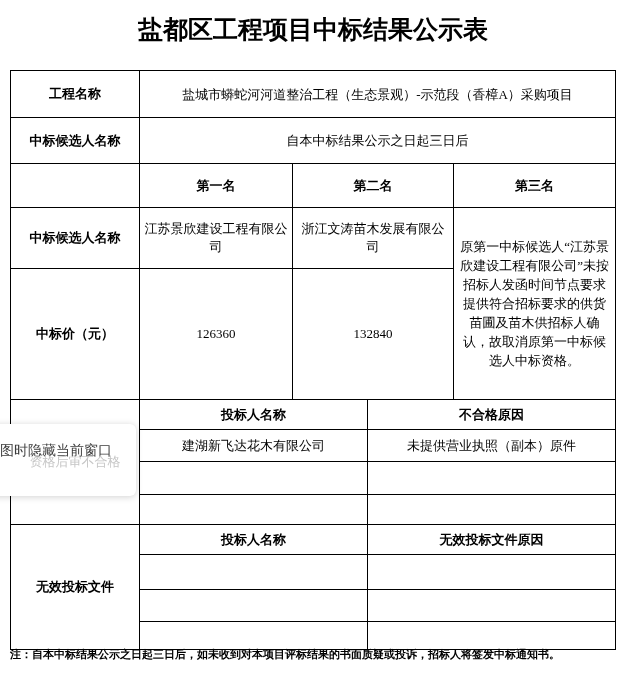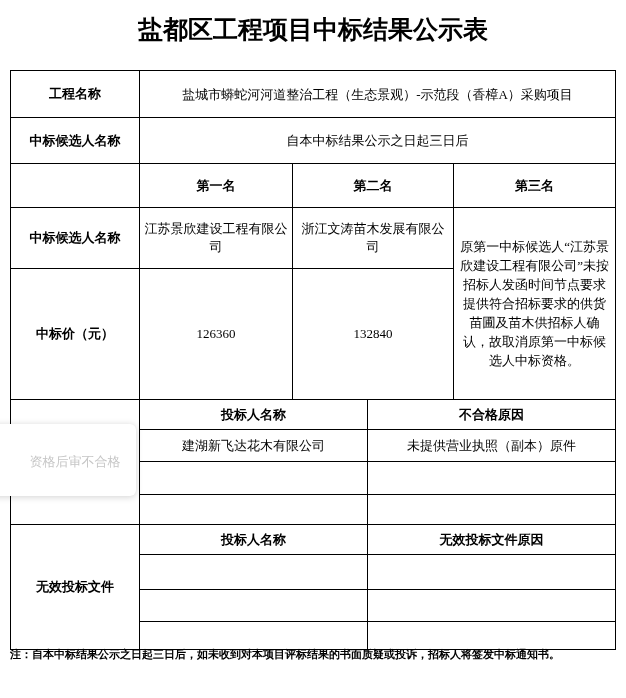--- a/index.html
+++ b/index.html
@@ -117,15 +117,16 @@
     <tr style="height:28px">
       <td colspan="2"></td>
       <td colspan="2"></td>
     </tr>
   </tbody>
     </table>
 
   <p class="note">注：自本中标结果公示之日起三日后，如未收到对本项目评标结果的书面质疑或投诉，招标人将签发中标通知书。</p>
 
   <div class="tooltip">
+    <div class="tline">图时隐藏当前窗口</div>
   </div>
 
 </div>
 
 </body></html>

